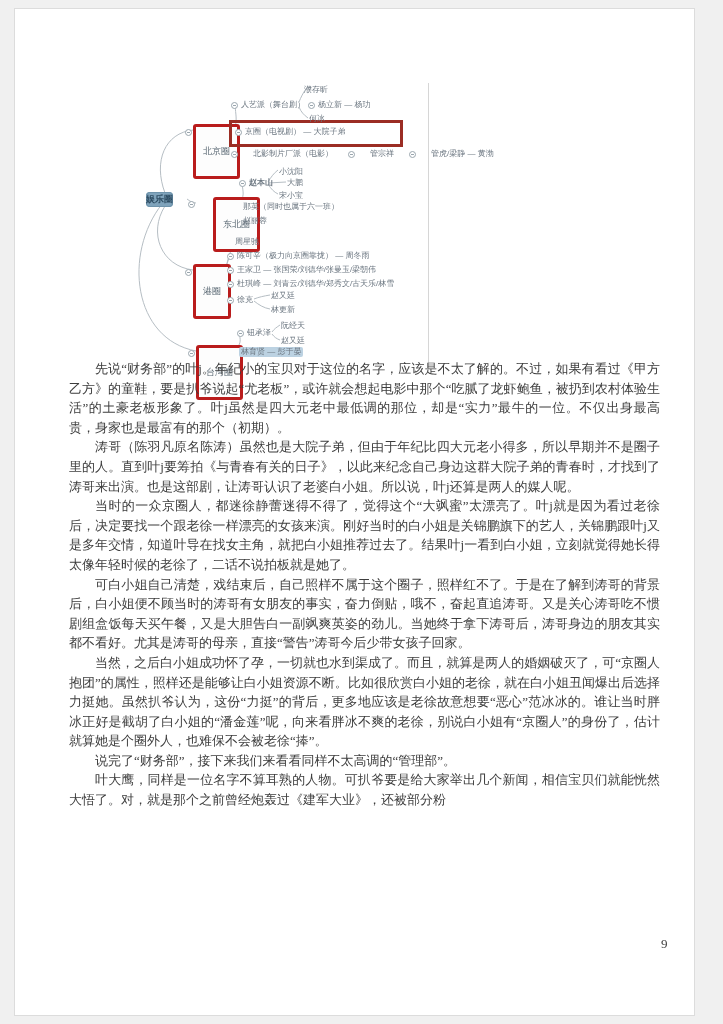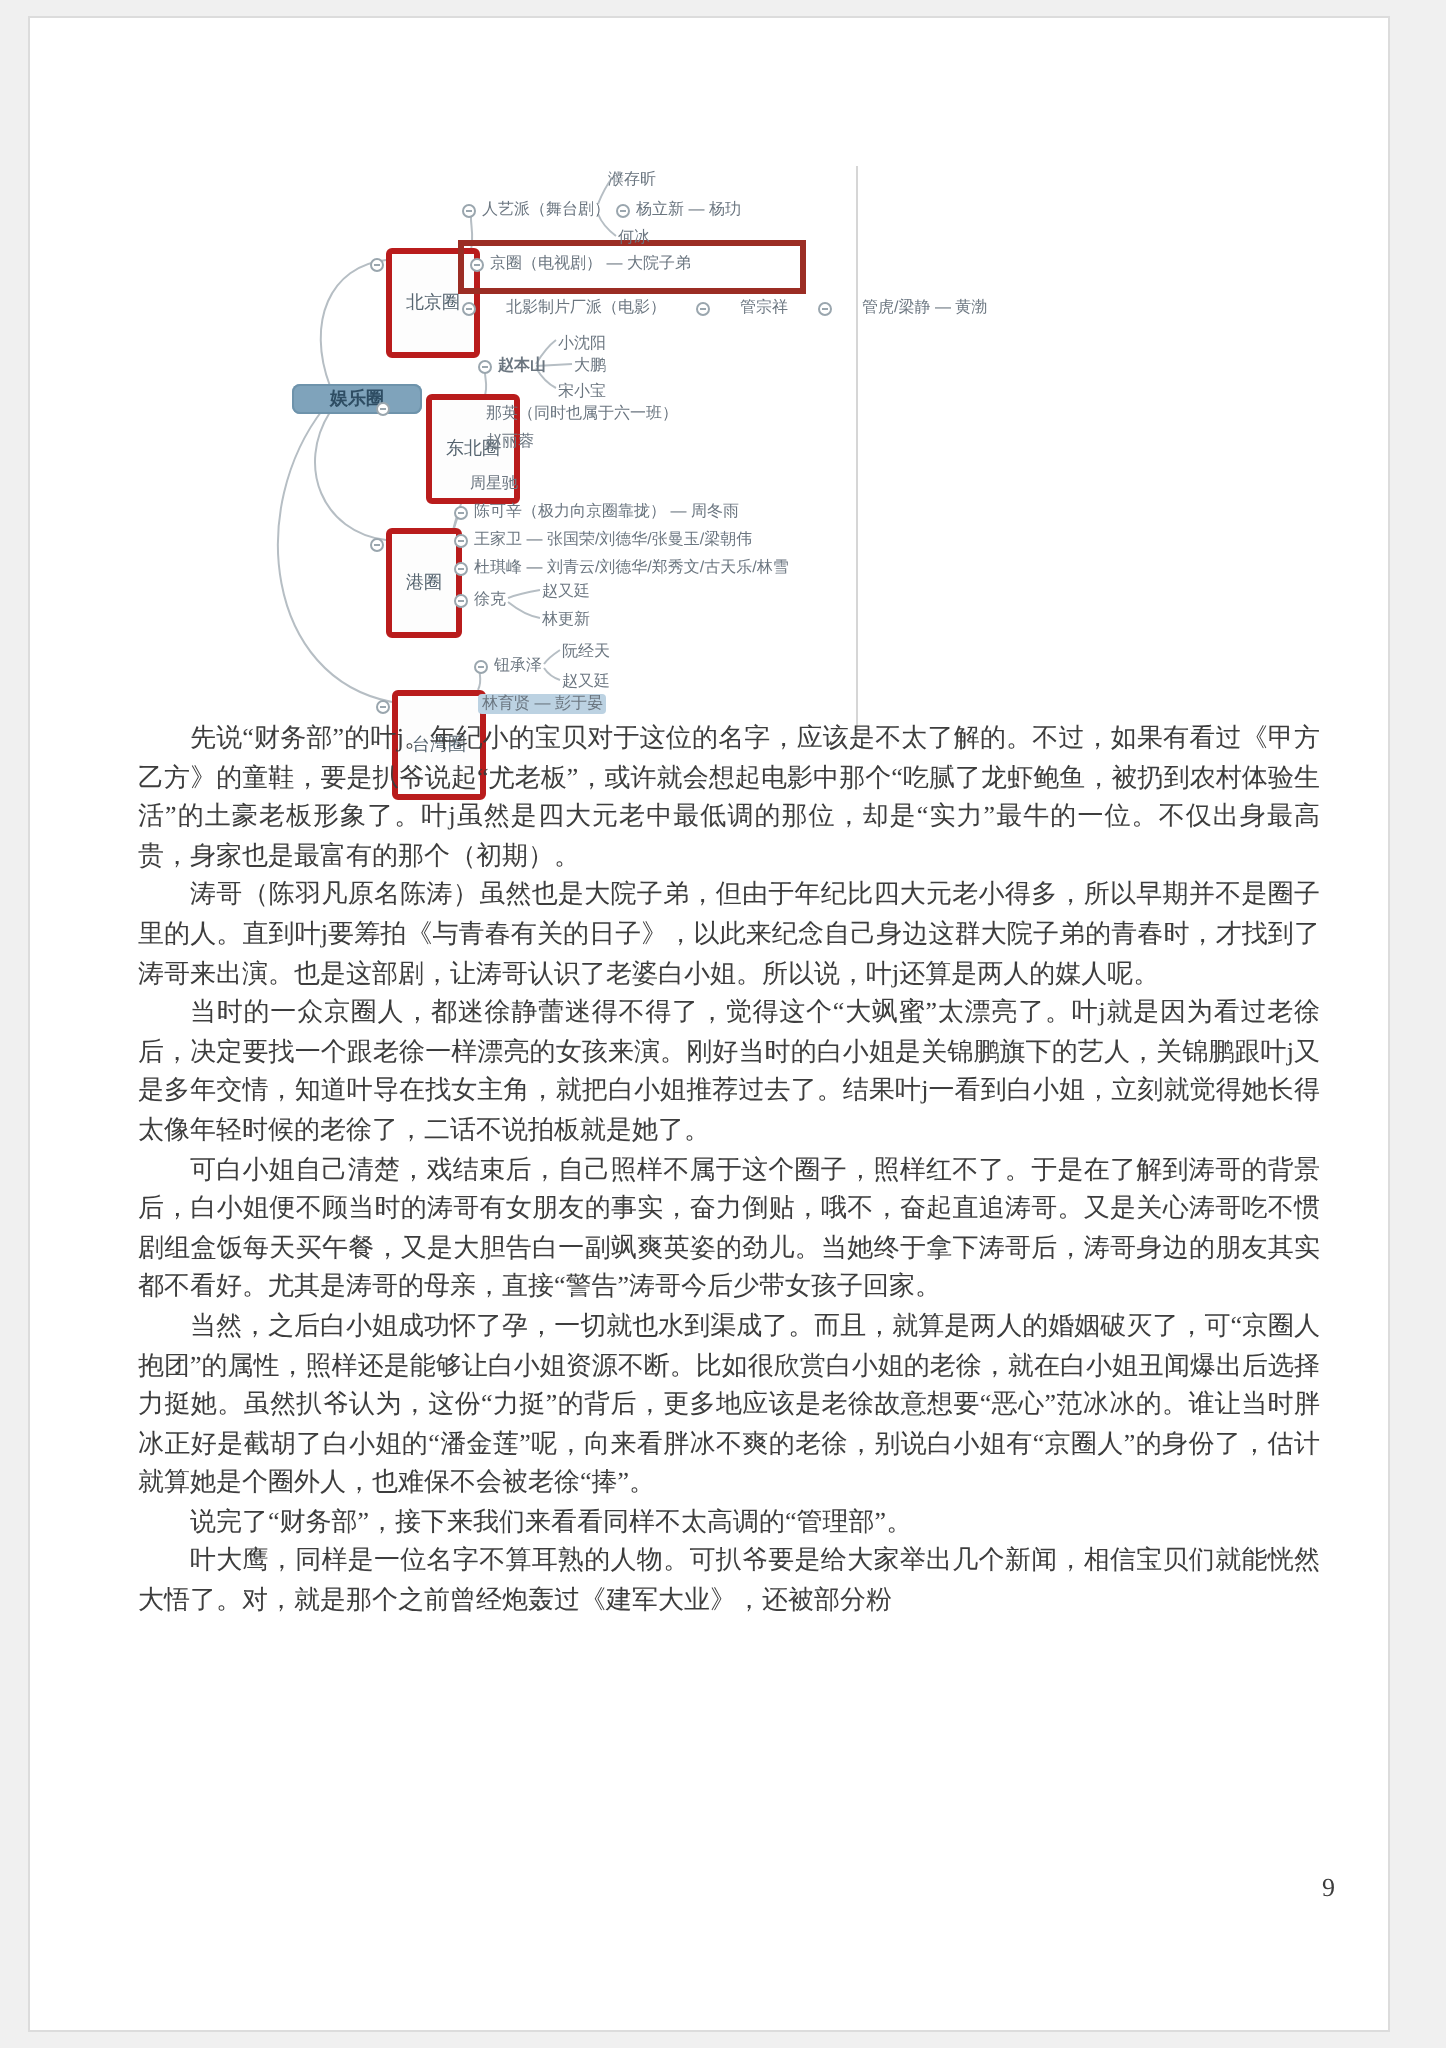--- a/index.html
+++ b/index.html
@@ -13,21 +13,21 @@
     position:absolute;left:14px;top:8px;width:681px;height:1008px;
     background:#ffffff;border:1px solid #dcdcdc;box-sizing:border-box;
   }
   
   .mm{position:absolute;left:0;top:0;width:681px;height:380px;}
   .mm svg{position:absolute;left:0;top:0;pointer-events:none;}
   .mm-right-edge{position:absolute;left:413px;top:74px;width:1px;height:286px;background:#d6d6d6;}
   .mm-root{
     position:absolute;left:131px;top:183px;
     background:#7fa3bb;color:#2e4d63;border-radius:4px;
-    font-size:9px;font-weight:bold;padding:2px 19px;line-height:11px;
+    font-size:9px;font-weight:bold;padding:2px 0;line-height:11px;
     box-shadow:0 0 0 1px #6e93ab inset;
     text-align:center;
   }
   .mm-box{
     position:absolute;background:#fdfdfd;border:3px solid #b91c1c;border-radius:3px;
     font-size:9px;color:#55646f;padding:19px 7px;line-height:11px;
   }
   .mm-row{position:absolute;display:flex;align-items:center;gap:3px;white-space:nowrap;}
   .mm-label{font-size:8px;color:#6b7680;line-height:10px;text-align:center;}
   .minus{width:7px;height:7px;border:1px solid #9aa6ae;border-radius:50%;position:relative;flex:none;background:#fff;box-sizing:border-box;}

